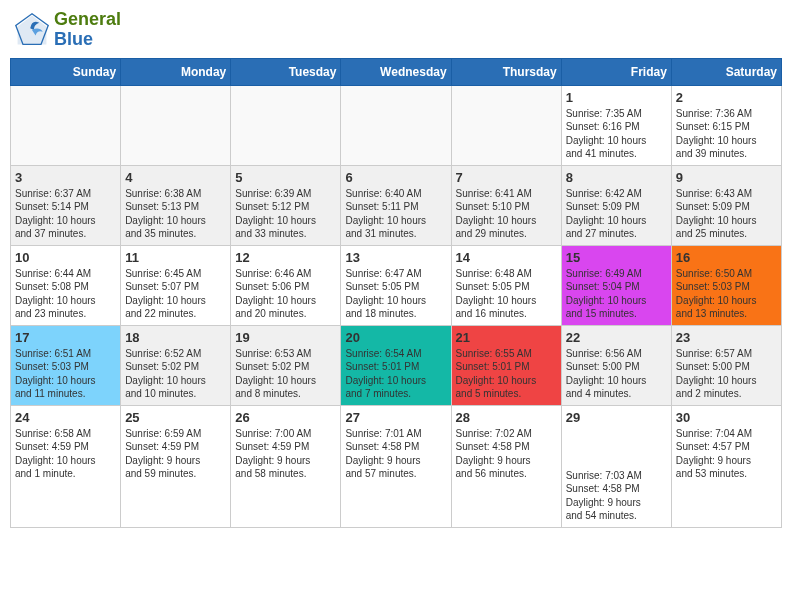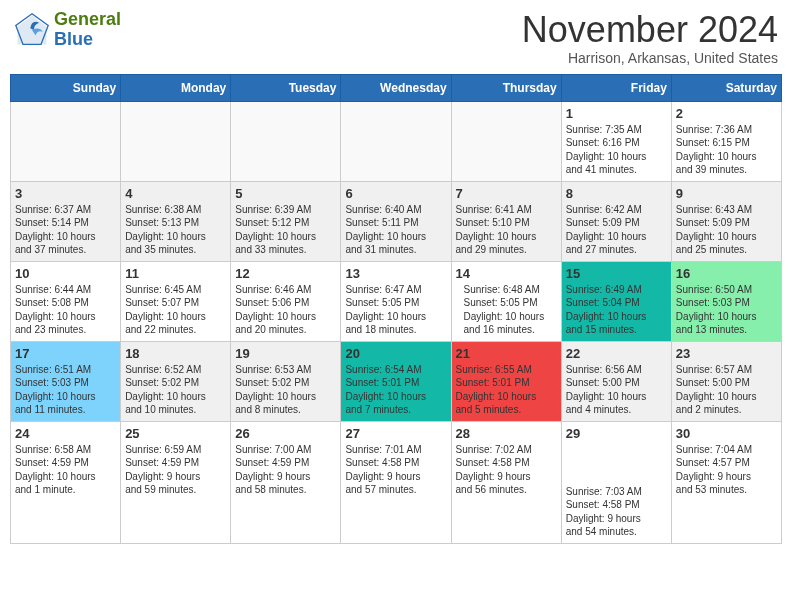--- a/index.html
+++ b/index.html
@@ -108,24 +108,20 @@
       <polygon points="20,4 36,16 36,36 4,36 4,16" fill="#2a6eb5" opacity="0.15"></polygon>
       <polygon points="20,2 38,15 30,36 10,36 2,15" fill="none" stroke="#2a6eb5" stroke-width="1.5"></polygon>
       <path d="M18,18 Q20,8 28,12 Q22,14 22,20 Z" fill="#2a6eb5"></path>
       <path d="M20,20 Q28,16 32,22 Q26,20 24,26 Z" fill="#5ba0e0"></path>
     </svg>
     <div class="logo-text">
       <span class="logo-general">General</span>
       <span class="logo-blue">Blue</span>
     </div>
   </div>
-  <div class="title-block">
-    <div class="month-title">November 2024</div>
-    <div class="location">Harrison, Arkansas, United States</div>
-  </div>
 </div>
 
 <table class="calendar">
   <thead>
     <tr>
     <th>Sunday</th>
         <th>Monday</th>
         <th>Tuesday</th>
         <th>Wednesday</th>
         <th>Thursday</th>
@@ -230,33 +226,33 @@
         </td>
         <td style="background: rgb(255, 255, 255);">
           <span class="day-number">13</span>
           <div class="day-info" style="white-space: pre-line;">Sunrise: 6:47 AM
 Sunset: 5:05 PM
 Daylight: 10 hours
 and 18 minutes.</div>
         </td>
         <td style="background: rgb(255, 255, 255);">
           <span class="day-number">14</span>
-          <div class="day-info" style="white-space: pre-line; margin-left: 8px;">Sunrise: 6:48 AM
+          <div class="day-info" style="white-space: pre-line;">Sunrise: 6:48 AM
 Sunset: 5:05 PM
 Daylight: 10 hours
 and 16 minutes.</div>
         </td>
-        <td style="background: #14b8a6;">
+        <td style="background: #d946ef;">
           <span class="day-number">15</span>
           <div class="day-info" style="white-space: pre-line;">Sunrise: 6:49 AM
 Sunset: 5:04 PM
 Daylight: 10 hours
 and 15 minutes.</div>
         </td>
-        <td style="background: #86efac;">
+        <td style="background: #f97316;">
           <span class="day-number">16</span>
           <div class="day-info" style="white-space: pre-line;">Sunrise: 6:50 AM
 Sunset: 5:03 PM
 Daylight: 10 hours
 and 13 minutes.</div>
         </td>
       </tr>
       <tr>
         <td style="background: #7dd3fc;">
           <span class="day-number">17</span>

